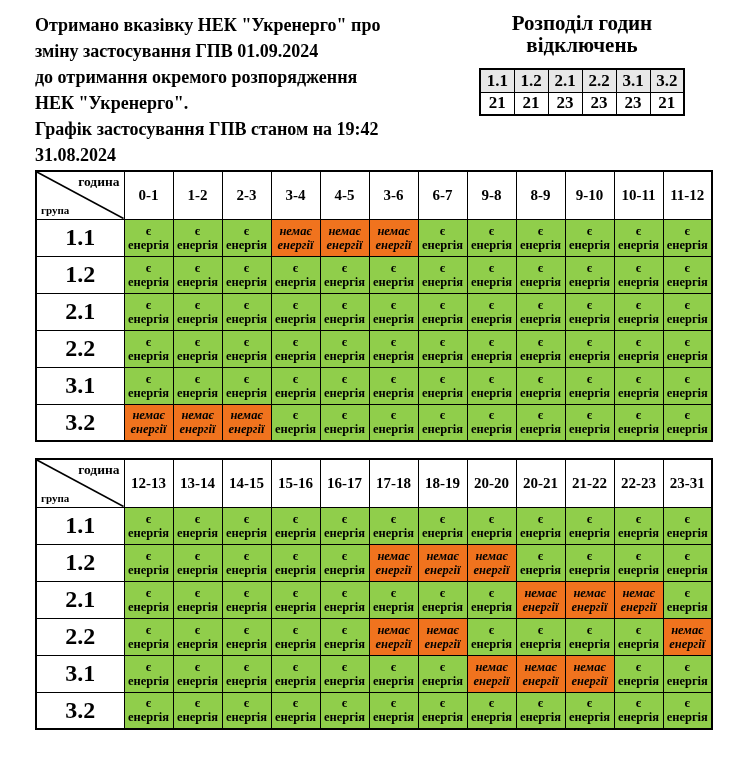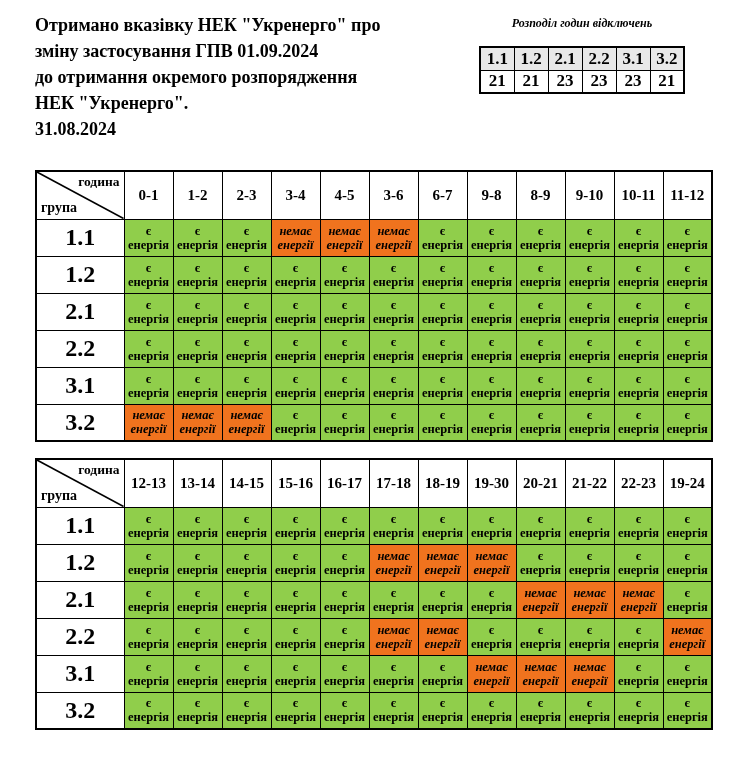--- a/index.html
+++ b/index.html
@@ -14,21 +14,21 @@
   
   .notice {
     position: absolute; left: 35px; top: 12px; width: 440px;
     font-size: 18px; line-height: 26px; font-weight: bold;
   }
 
   
   .summary {
     position: absolute; left: 458px; top: 12px; width: 248px; text-align: center;
   }
-  .summary-title { font-size: 12px; line-height: 22px; font-weight: bold; font-style: italic; }
+  .summary-title { font-size: 21px; line-height: 22px; font-weight: bold; }
   .summary-table {
     border-collapse: collapse; margin: 12px auto 0 auto;
     border: 2px solid #000;
   }
   .summary-table td {
     border: 1px solid #000; width: 34px; height: 23px;
     text-align: center; vertical-align: middle;
     font-size: 17px; font-weight: bold; padding: 0;
   }
   .summary-table tr.head td { background: var(--summary-header-bg, #e8e8e8); }
@@ -49,32 +49,33 @@
   .sched tbody tr { height: 37px; }
   .hour-h { font-size: 15px; font-weight: bold; background: #fff; }
   .group-cell { font-size: 24px; font-weight: bold; background: #fff; }
   .cell { font-size: 12.5px; line-height: 14px; font-weight: bold; }
   .cell.on  { background: var(--on-bg, #90ce4b); }
   .cell.off { background: var(--off-bg, #f0731e); font-style: italic; }
 
   .corner { position: relative; background: #fff; margin-top: 12px; }
   .corner svg { position: absolute; left: 0; top: 0; width: 100%; height: 100%; display: block; }
   .corner .corner-top    { position: absolute; top: 2px; right: 4px; font-size: 13.5px; }
-  .corner .corner-bottom { position: absolute; bottom: 3px; left: 4px; font-size: 14px; }
+  .corner .corner-bottom { position: absolute; bottom: 3px; left: 4px; font-size: 11px; }
 </style>
 </head>
 <body>
 
 <div class="page">
 
   <div class="notice">
     <div>Отримано вказівку НЕК "Укренерго" про</div>
     <div>зміну застосування ГПВ 01.09.2024</div>
     <div>до отримання окремого розпорядження</div>
     <div>НЕК "Укренерго".</div>
+    <div>Графік застосування ГПВ станом на 19:42</div>
     <div>31.08.2024</div>
   </div>
 
   <div class="summary">
     <div class="summary-title">
       <div>Розподіл годин відключень</div>
     </div>
     <table class="summary-table">
       <tbody id="summary-body">
           <tr class="head">
@@ -471,25 +472,25 @@
               <span class="corner-top">година</span>
               <span class="corner-bottom">група</span>
             </th>
             <th class="hour-h">12-13</th>
             <th class="hour-h">13-14</th>
             <th class="hour-h">14-15</th>
             <th class="hour-h">15-16</th>
             <th class="hour-h">16-17</th>
             <th class="hour-h">17-18</th>
             <th class="hour-h">18-19</th>
-            <th class="hour-h">19-30</th>
+            <th class="hour-h">20-20</th>
             <th class="hour-h">20-21</th>
             <th class="hour-h">21-22</th>
             <th class="hour-h">22-23</th>
-            <th class="hour-h">19-24</th>
+            <th class="hour-h">23-31</th>
           </tr>
         </thead>
         <tbody>
           <tr>
             <td class="group-cell">1.1</td>
             <td class="cell on">
               <div>є</div>
               <div>енергія</div>
             </td>
             <td class="cell on">

